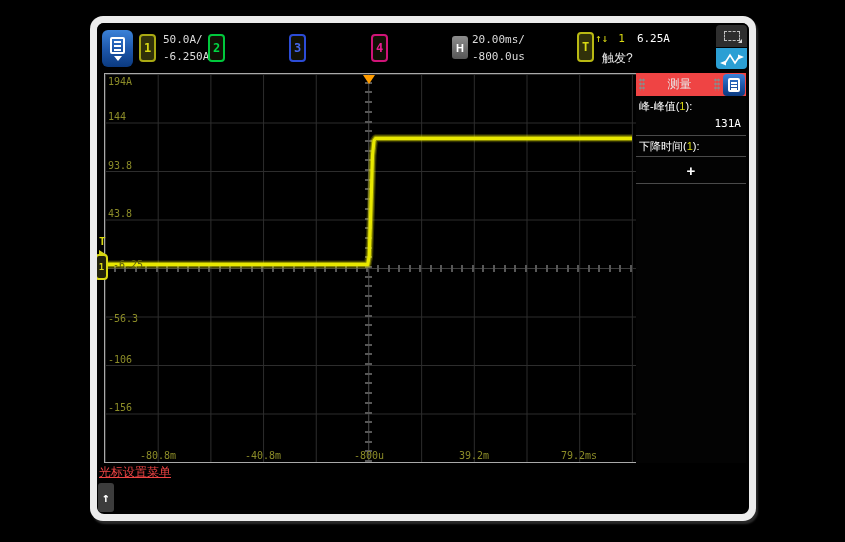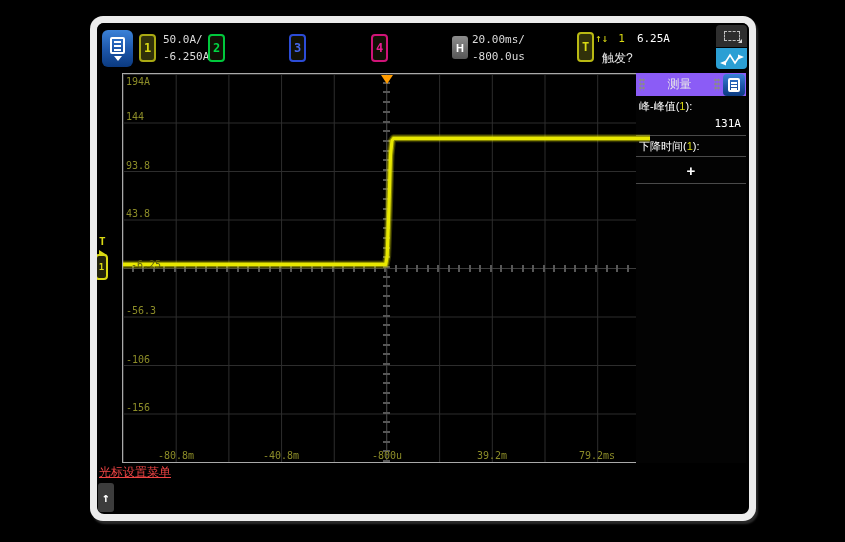--- a/index.html
+++ b/index.html
@@ -41,48 +41,48 @@
     border-left:4px solid transparent; border-bottom:4px solid #d8d8d8; }
   .tr-btn2 { position:absolute; left:619px; top:25px; width:31px; height:21px; border-radius:0 0 4px 4px;
     background:#2b9fd4; display:flex; align-items:center; justify-content:center; }
 
   
   .main { position:absolute; left:0; top:50px; width:652px; height:390px; }
   .plot { position:absolute; left:7px; top:0; width:562px; height:390px; border:1px solid #a9a9a9;
     background-color:#000;
     background-image:linear-gradient(to right,#2d2d2d 1px,transparent 1px),
                      linear-gradient(to bottom,#2d2d2d 1px,transparent 1px);
-    background-size:52.7px 48.5px;margin-left:18px; }
+    background-size:52.7px 48.5px; }
   .cline-v { position:absolute; left:263px; top:0; width:1px; height:388px; background:#3d3d3d; }
   .cline-h { position:absolute; left:0; top:194px; width:527px; height:1px; background:#3d3d3d; }
   .vticks { position:absolute; left:260px; top:0; width:7px; height:388px;
     background:repeating-linear-gradient(to bottom,transparent 0 7.7px,#575757 7.7px 9.7px); }
   .hticks { position:absolute; left:0; top:191px; width:527px; height:7px;
     background:repeating-linear-gradient(to right,transparent 0 8.54px,#575757 8.54px 10.54px); }
   .trace-svg { position:absolute; left:0; top:0; z-index:4; }
   .yl { position:absolute; left:3px; font:10px "DejaVu Sans Mono", monospace; color:#8c8c28; z-index:3; }
   .yl0{top:2px}.yl1{top:37px}.yl2{top:86px}.yl3{top:134px}
   .yl4{top:185px; left:8px; color:#5e5e0e; z-index:6;}
-  .yl5{top:231px}.yl6{top:280px}.yl7{top:328px}
+  .yl5{top:239px}.yl6{top:280px}.yl7{top:328px}
   .xl { position:absolute; bottom:1px; transform:translateX(-50%);
     font:10px "DejaVu Sans Mono", monospace; color:#8c8c28; z-index:3; }
   .xl0{left:53px}.xl1{left:158px}.xl2{left:264px}.xl3{left:369px}.xl4{left:474px}
   .trig-time { position:absolute; left:258px; top:1px; width:0; height:0; z-index:7;
     border-left:6px solid transparent; border-right:6px solid transparent; border-top:9px solid #ff9c00; }
   .trig-t { position:absolute; left:2px; top:162px; font:bold 11px "DejaVu Sans Mono",monospace;
     color:#d9d913; z-index:8; }
   .trig-arrow { position:absolute; left:2px; top:177px; width:0; height:0; z-index:8;
     border-top:5px solid transparent; border-bottom:5px solid transparent; border-left:8px solid #d9d913; }
   .ch-tag { position:absolute; left:-2px; top:181px; width:13px; height:26px; z-index:8;
     border:2px solid #d9d913; border-radius:4px; background:#22220a; color:#d9d913;
     font:bold 9px "DejaVu Sans Mono",monospace; display:flex; align-items:center; justify-content:center; }
 
   
   .panel { position:absolute; left:539px; top:0; width:110px; height:390px; background:#030303; }
-  .p-head { height:23px; background:#8b5cf6; display:flex; align-items:center; }
+  .p-head { height:23px; background:#ef4444; display:flex; align-items:center; }
   .dots { width:6px; height:13px; margin:0 3px;
     background-image:radial-gradient(#8a8a8a 1px,transparent 1.2px); background-size:3px 4px; }
   .p-title { flex:1; text-align:center; color:#e8e8e8; font-size:12px; }
   .p-menu-btn { width:22px; height:22px; border-radius:4px; margin-right:1px;
     background:linear-gradient(180deg,#3b82d8 0%,#1c55a8 55%,#0b3a80 100%);
     display:flex; align-items:center; justify-content:center; }
   .p-menu-btn .doc { width:12px; height:14px; background-position:1px 2px,1px 5px,1px 8px; background-size:6px 2px; }
   .m-row { border-bottom:1px solid #4a4a4a; padding:3px 3px 2px; }
   .m-name { font-size:11px; color:#fff; }
   .m-name .src { color:#d9d913; }

